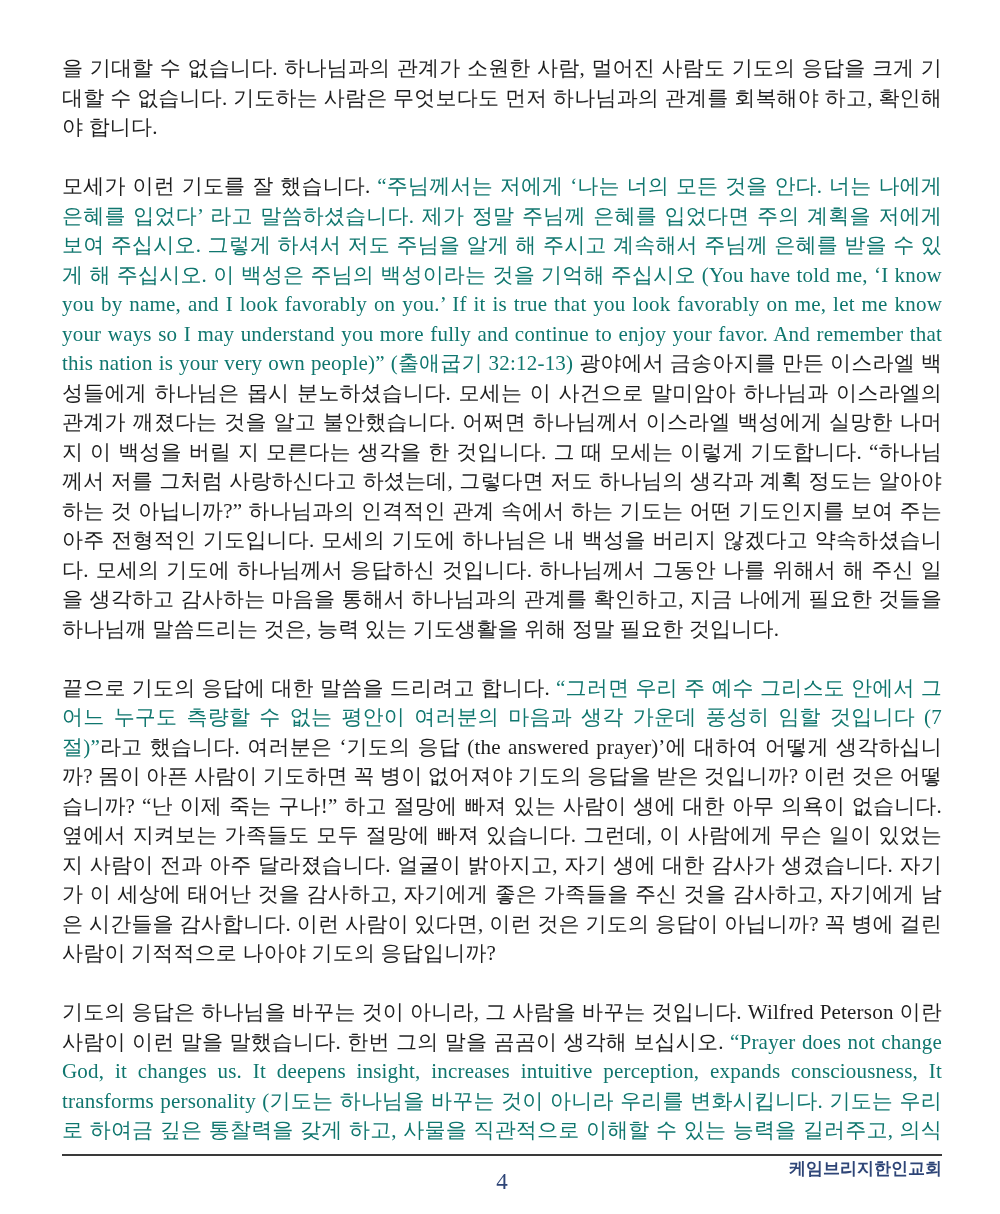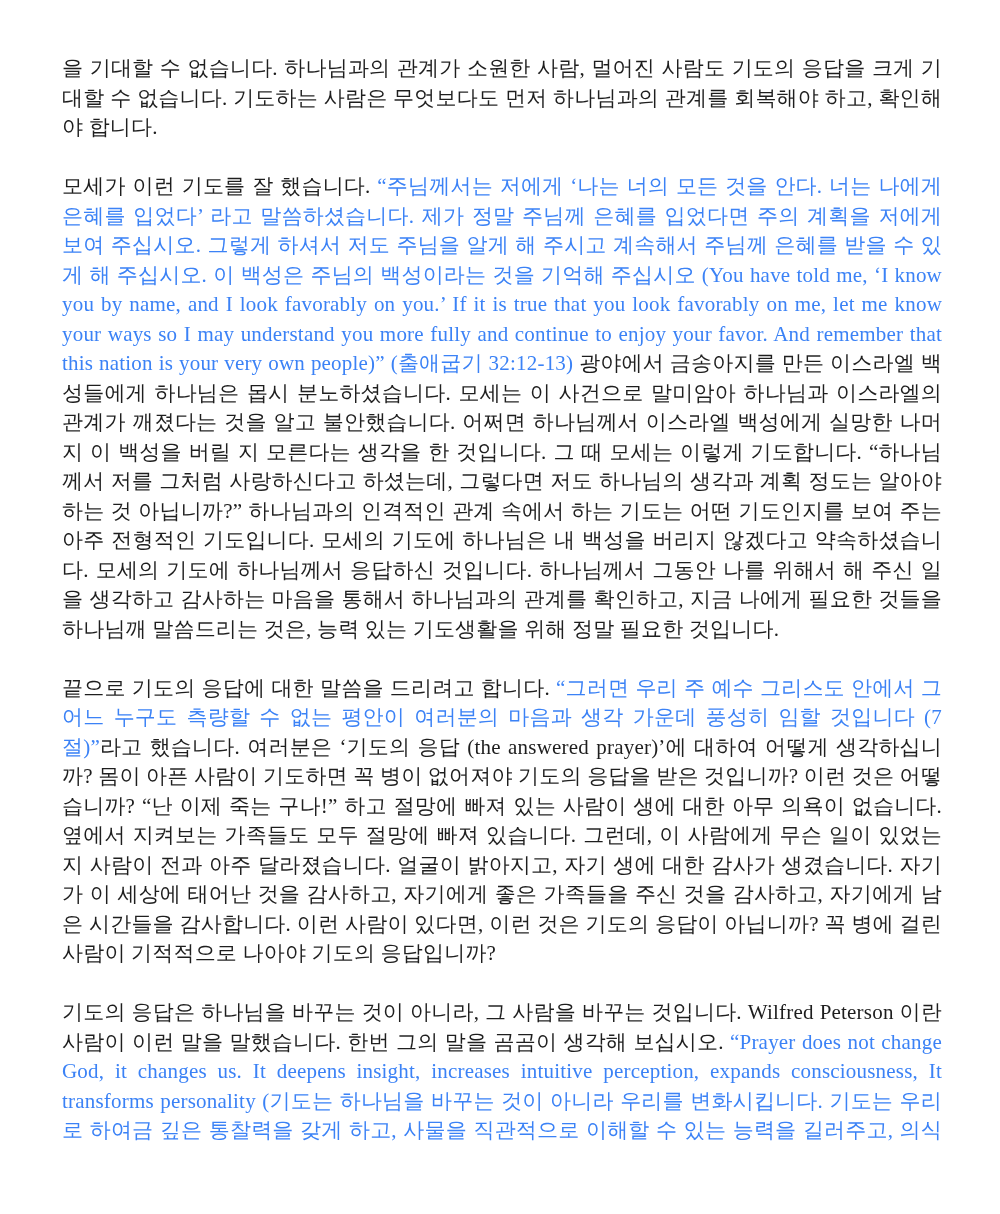--- a/index.html
+++ b/index.html
@@ -33,21 +33,21 @@
     line-height: 29.5px;
     text-align: justify;
     color: #1e1e1e;
     letter-spacing: 0.2px;
   }
   .para {
     margin: 0 0 29.5px 0;
   }
   .para:last-child { margin-bottom: 0; }
   .seg-black { color: #1e1e1e; }
-  .seg-red   { color: #3b82f6; margin-top: 8px; }
+  .seg-red   { color: #0f766e; margin-top: 8px; }
   .footer {
     position: absolute;
     left: 62px;
     top: 1154px;
     width: 880px;
   }
   .footer-divider {
     width: 100%;
     height: 0;
     border-top: 2px solid #3a3a3a;
@@ -74,13 +74,18 @@
 </head>
 <body>
 
 <div class="page">
   <div class="text-body">
       <p class="para"><span class="seg-black">을 기대할 수 없습니다. 하나님과의 관계가 소원한 사람, 멀어진 사람도 기도의 응답을 크게 기대할 수 없습니다. 기도하는 사람은 무엇보다도 먼저 하나님과의 관계를 회복해야 하고, 확인해야 합니다.</span></p>
       <p class="para"><span class="seg-black">모세가 이런 기도를 잘 했습니다. </span><span class="seg-red">“주님께서는 저에게 ‘나는 너의 모든 것을 안다. 너는 나에게 은혜를 입었다’ 라고 말씀하셨습니다. 제가 정말 주님께 은혜를 입었다면 주의 계획을 저에게 보여 주십시오. 그렇게 하셔서 저도 주님을 알게 해 주시고 계속해서 주님께 은혜를 받을 수 있게 해 주십시오. 이 백성은 주님의 백성이라는 것을 기억해 주십시오 (You have told me, ‘I know you by name, and I look favorably on you.’ If it is true that you look favorably on me, let me know your ways so I may understand you more fully and continue to enjoy your favor. And remember that this nation is your very own people)” (출애굽기 32:12-13) </span><span class="seg-black">광야에서 금송아지를 만든 이스라엘 백성들에게 하나님은 몹시 분노하셨습니다. 모세는 이 사건으로 말미암아 하나님과 이스라엘의 관계가 깨졌다는 것을 알고 불안했습니다. 어쩌면 하나님께서 이스라엘 백성에게 실망한 나머지 이 백성을 버릴 지 모른다는 생각을 한 것입니다. 그 때 모세는 이렇게 기도합니다. “하나님께서 저를 그처럼 사랑하신다고 하셨는데, 그렇다면 저도 하나님의 생각과 계획 정도는 알아야 하는 것 아닙니까?” 하나님과의 인격적인 관계 속에서 하는 기도는 어떤 기도인지를 보여 주는 아주 전형적인 기도입니다. 모세의 기도에 하나님은 내 백성을 버리지 않겠다고 약속하셨습니다. 모세의 기도에 하나님께서 응답하신 것입니다. 하나님께서 그동안 나를 위해서 해 주신 일을 생각하고 감사하는 마음을 통해서 하나님과의 관계를 확인하고, 지금 나에게 필요한 것들을 하나님깨 말씀드리는 것은, 능력 있는 기도생활을 위해 정말 필요한 것입니다.</span></p>
       <p class="para"><span class="seg-black">끝으로 기도의 응답에 대한 말씀을 드리려고 합니다. </span><span class="seg-red">“그러면 우리 주 예수 그리스도 안에서 그 어느 누구도 측량할 수 없는 평안이 여러분의 마음과 생각 가운데 풍성히 임할 것입니다 (7절)”</span><span class="seg-black">라고 했습니다. 여러분은 ‘기도의 응답 (the answered prayer)’에 대하여 어떻게 생각하십니까? 몸이 아픈 사람이 기도하면 꼭 병이 없어져야 기도의 응답을 받은 것입니까? 이런 것은 어떻습니까? “난 이제 죽는 구나!” 하고 절망에 빠져 있는 사람이 생에 대한 아무 의욕이 없습니다. 옆에서 지켜보는 가족들도 모두 절망에 빠져 있습니다. 그런데, 이 사람에게 무슨 일이 있었는지 사람이 전과 아주 달라졌습니다. 얼굴이 밝아지고, 자기 생에 대한 감사가 생겼습니다. 자기가 이 세상에 태어난 것을 감사하고, 자기에게 좋은 가족들을 주신 것을 감사하고, 자기에게 남은 시간들을 감사합니다. 이런 사람이 있다면, 이런 것은 기도의 응답이 아닙니까? 꼭 병에 걸린 사람이 기적적으로 나아야 기도의 응답입니까?</span></p>
       <p class="para"><span class="seg-black">기도의 응답은 하나님을 바꾸는 것이 아니라, 그 사람을 바꾸는 것입니다. Wilfred Peterson 이란 사람이 이런 말을 말했습니다. 한번 그의 말을 곰곰이 생각해 보십시오. </span><span class="seg-red">“Prayer does not change God, it changes us. It deepens insight, increases intuitive perception, expands consciousness, It transforms personality (기도는 하나님을 바꾸는 것이 아니라 우리를 변화시킵니다. 기도는 우리로 하여금 깊은 통찰력을 갖게 하고, 사물을 직관적으로 이해할 수 있는 능력을 길러주고, 의식의 지평을 넓혀주고, 우리의 인격을 변화시킵니다).”</span></p>
     </div>
+  <div class="footer">
+    <div class="footer-divider"></div>
+    <div class="church-name">케임브리지한인교회</div>
+    <div class="page-number">4</div>
+  </div>
 </div>
 
 </body></html>

